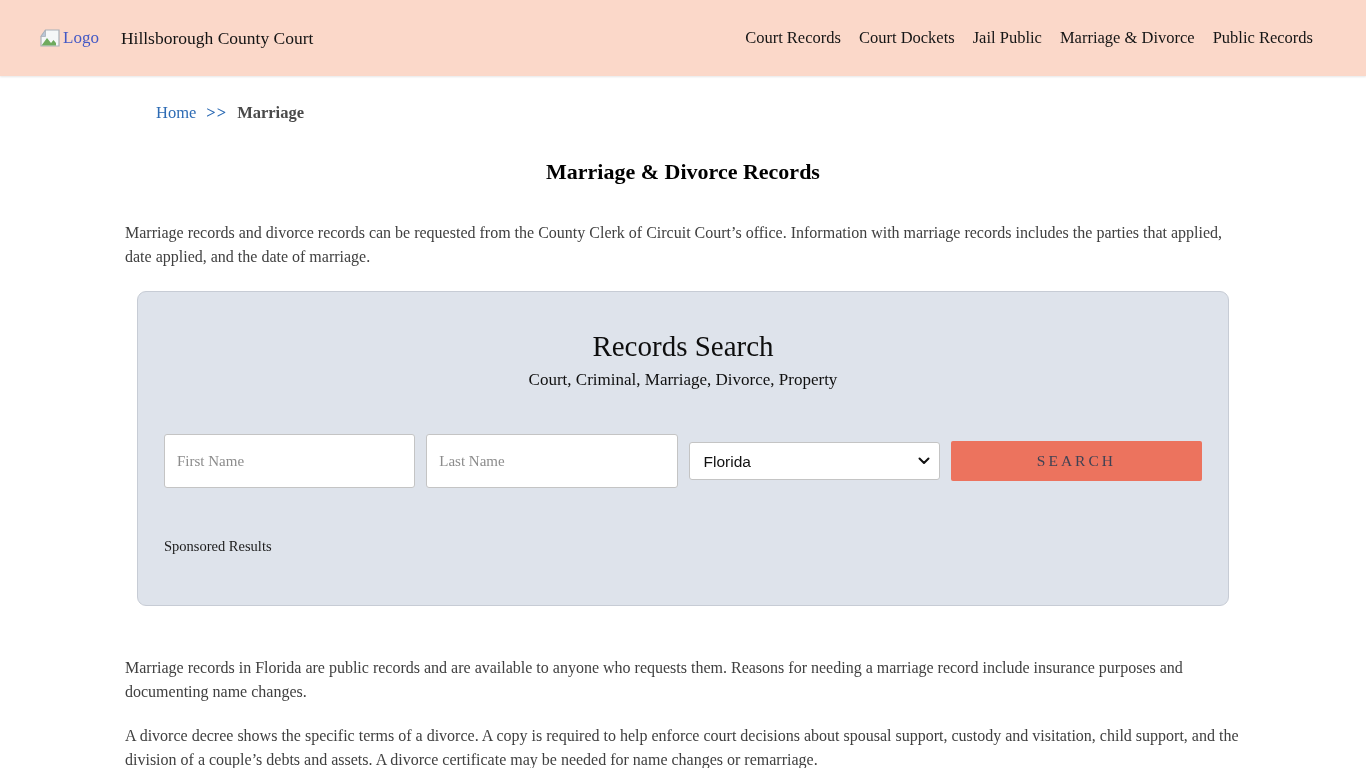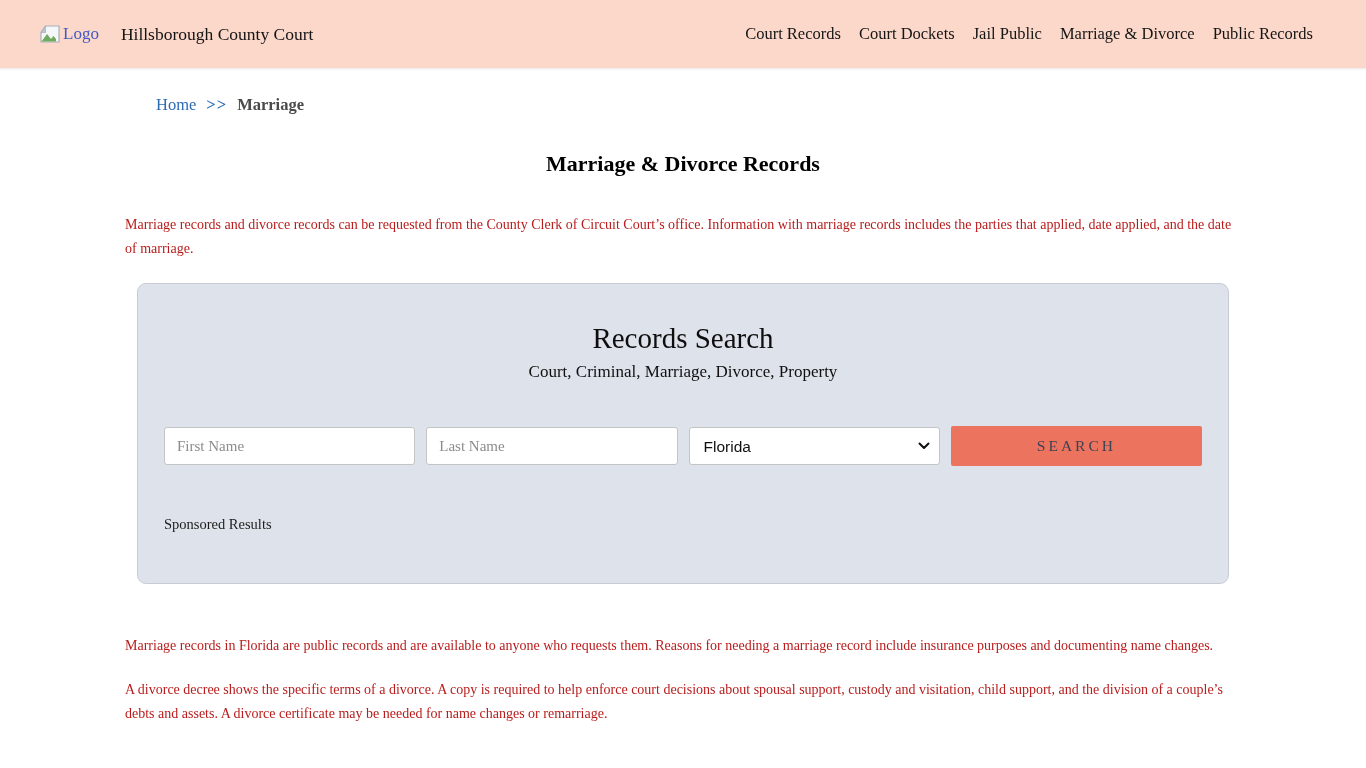--- a/index.html
+++ b/index.html
@@ -16,21 +16,21 @@
     width:1366px;height:768px;
     background:#ffffff;
     font-family:"Liberation Serif", serif;
     color:#111;
     overflow:hidden;
   }
 
   
   .site-header{
     background:var(--header-bg);
-    height:68px;
+    height:76px;
     display:flex;
     align-items:center;
     padding:0 53px 0 40px;
     box-shadow:0 1px 2px rgba(0,0,0,0.10);
   }
   .logo-link{
     display:inline-flex;
     align-items:center;
     gap:3px;
     color:var(--logo-link);
@@ -89,23 +89,23 @@
 
   
   .page-title{
     text-align:center;
     font-size:22px;
     font-weight:bold;
     margin:36px 0 0;
     color:#000;
   }
   .body-text{
-    font-size:14px;
+    font-size:16px;
     line-height:24px;
-    color:#b91c1c;
+    color:#404040;
     margin:0;
   }
   .intro{margin-top:36px;}
   .para-public{margin-top:50px;}
   .para-divorce{margin-top:20px;}
 
   
   .search-panel{
     margin:22px 12px 0;
     background:var(--panel-bg);
@@ -127,21 +127,21 @@
     color:#101010;
   }
   .search-form{
     display:grid;
     grid-template-columns:repeat(4,1fr);
     gap:11px;
     margin-top:44px;
     align-items:center;
   }
   .text-input{
-    height:38px;
+    height:54px;
     width:100%;
     border:1px solid #c4c4c4;
     border-radius:3px;
     background:#ffffff;
     font-family:"Liberation Serif", serif;
     font-size:15px;
     color:#222;
     padding:0 12px;
   }
   .text-input::placeholder{color:#8c8c8c;}

